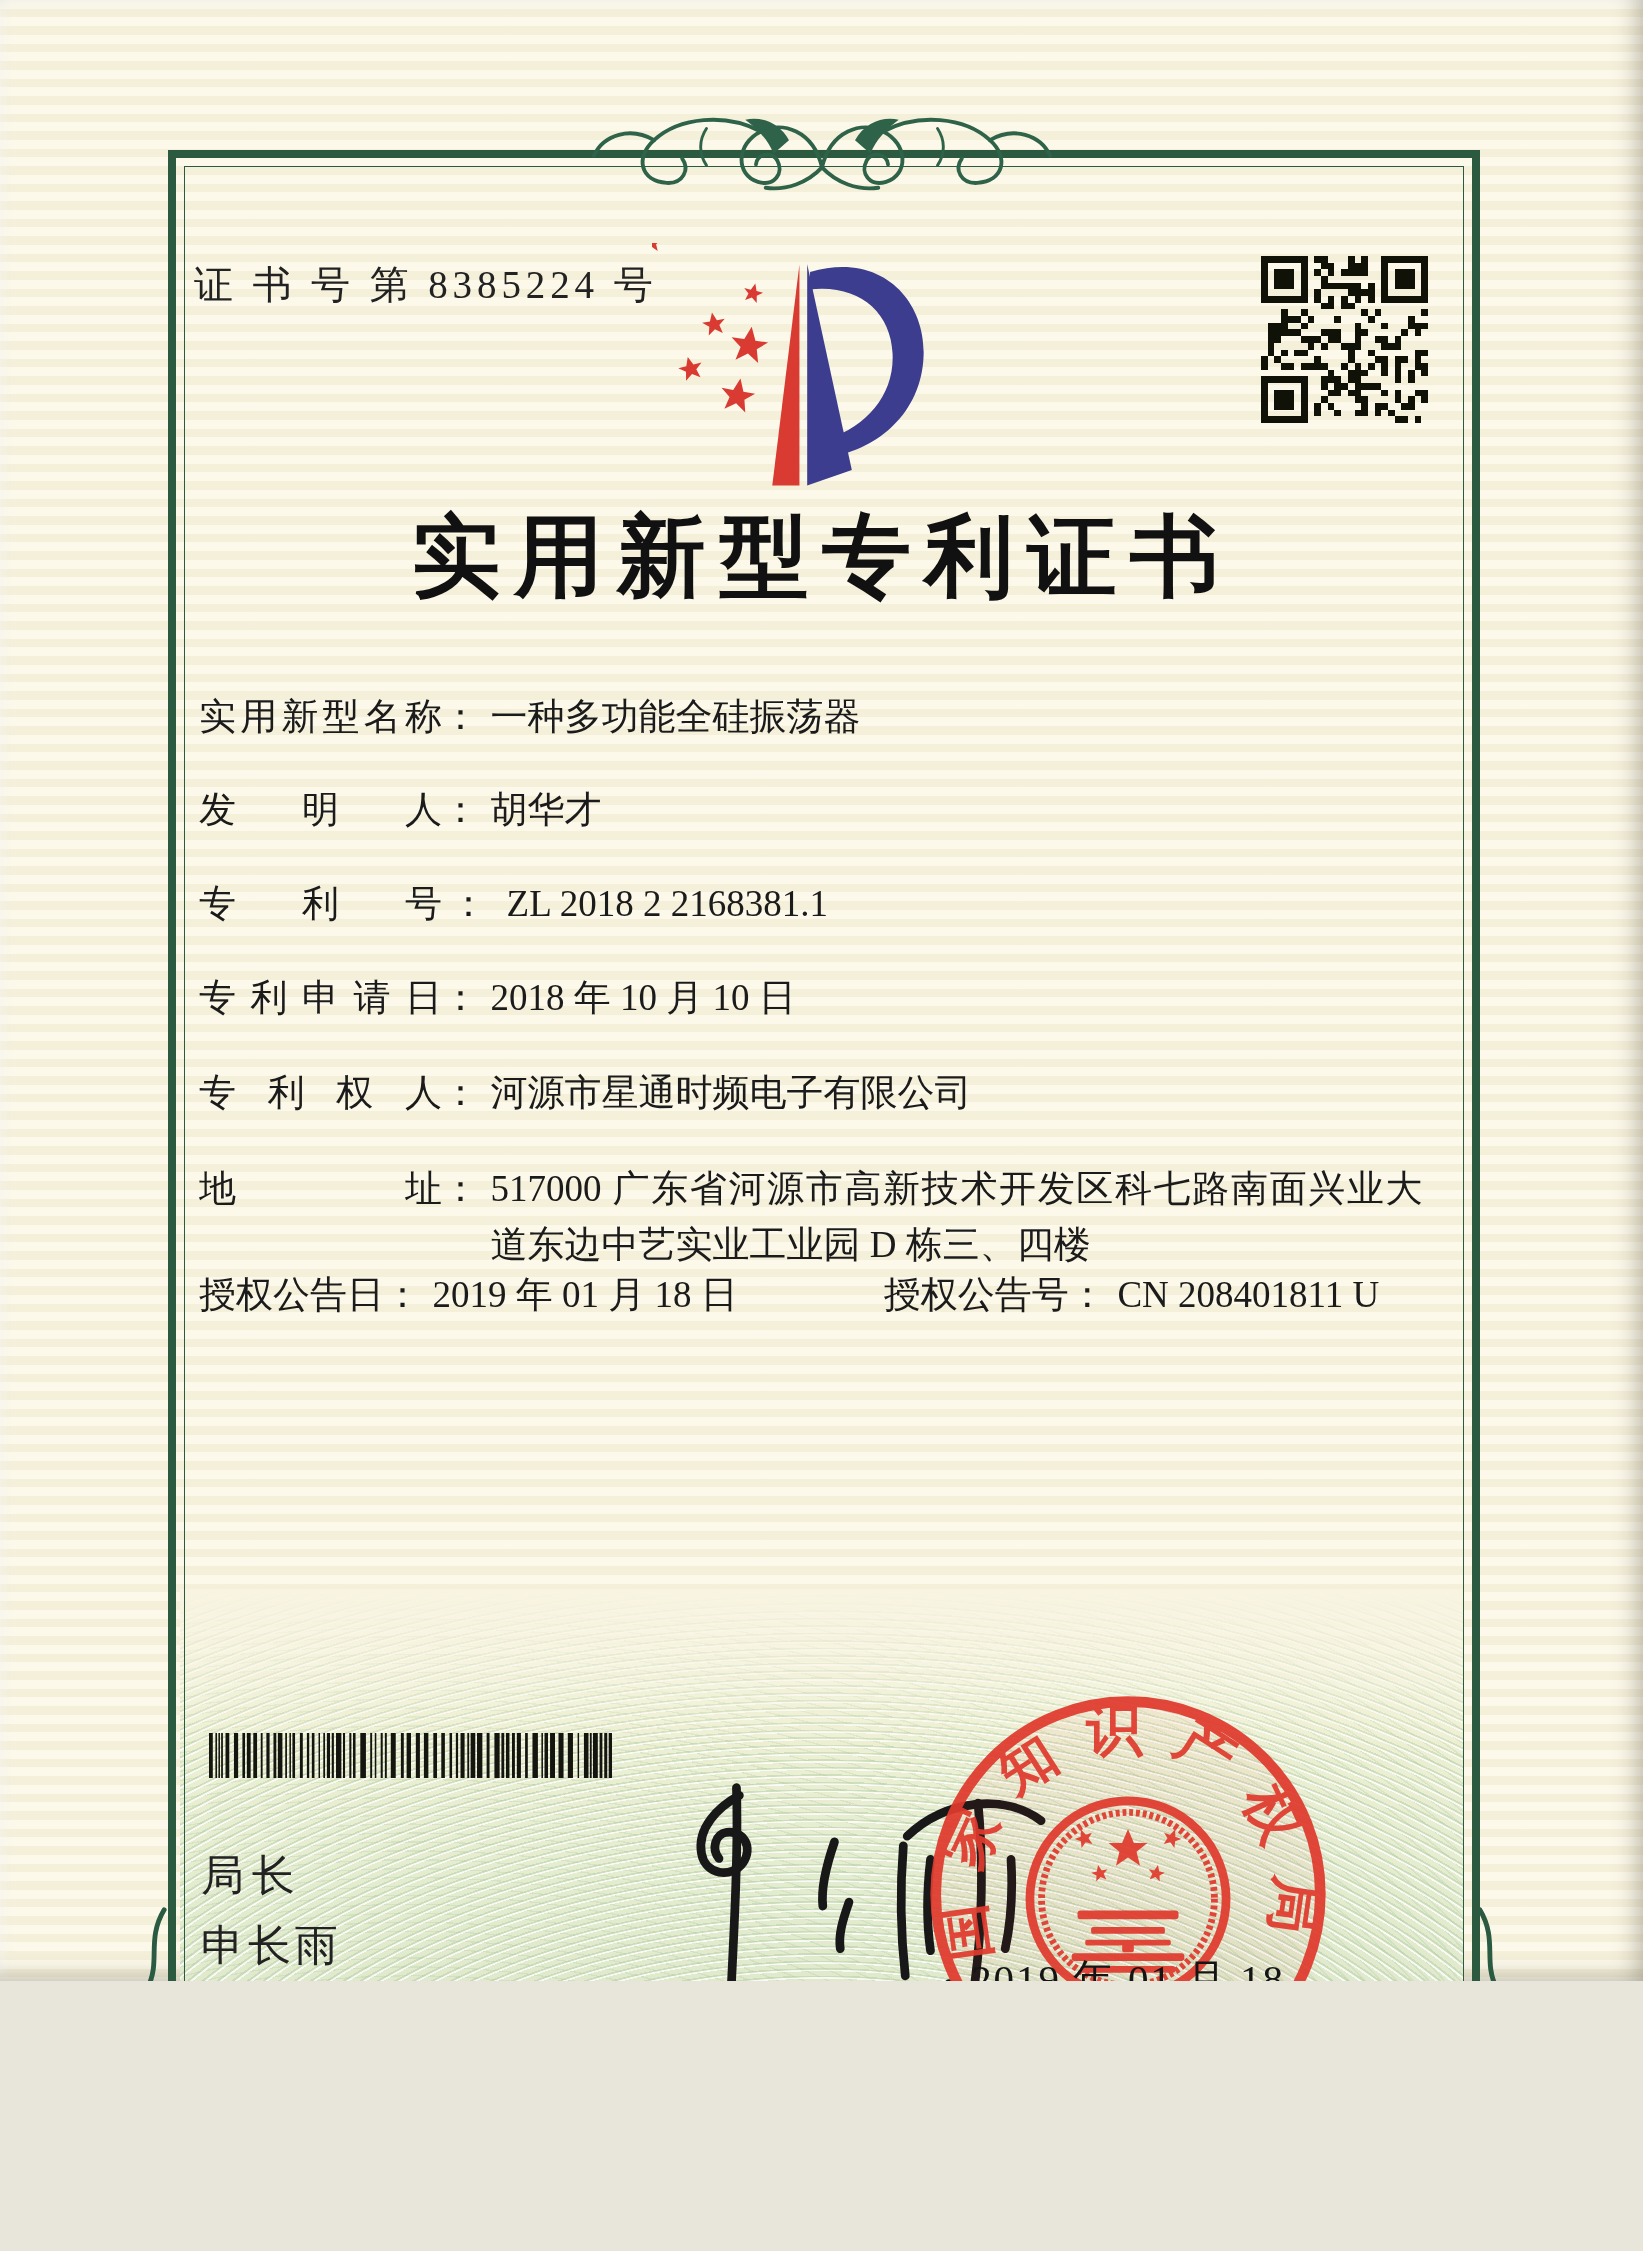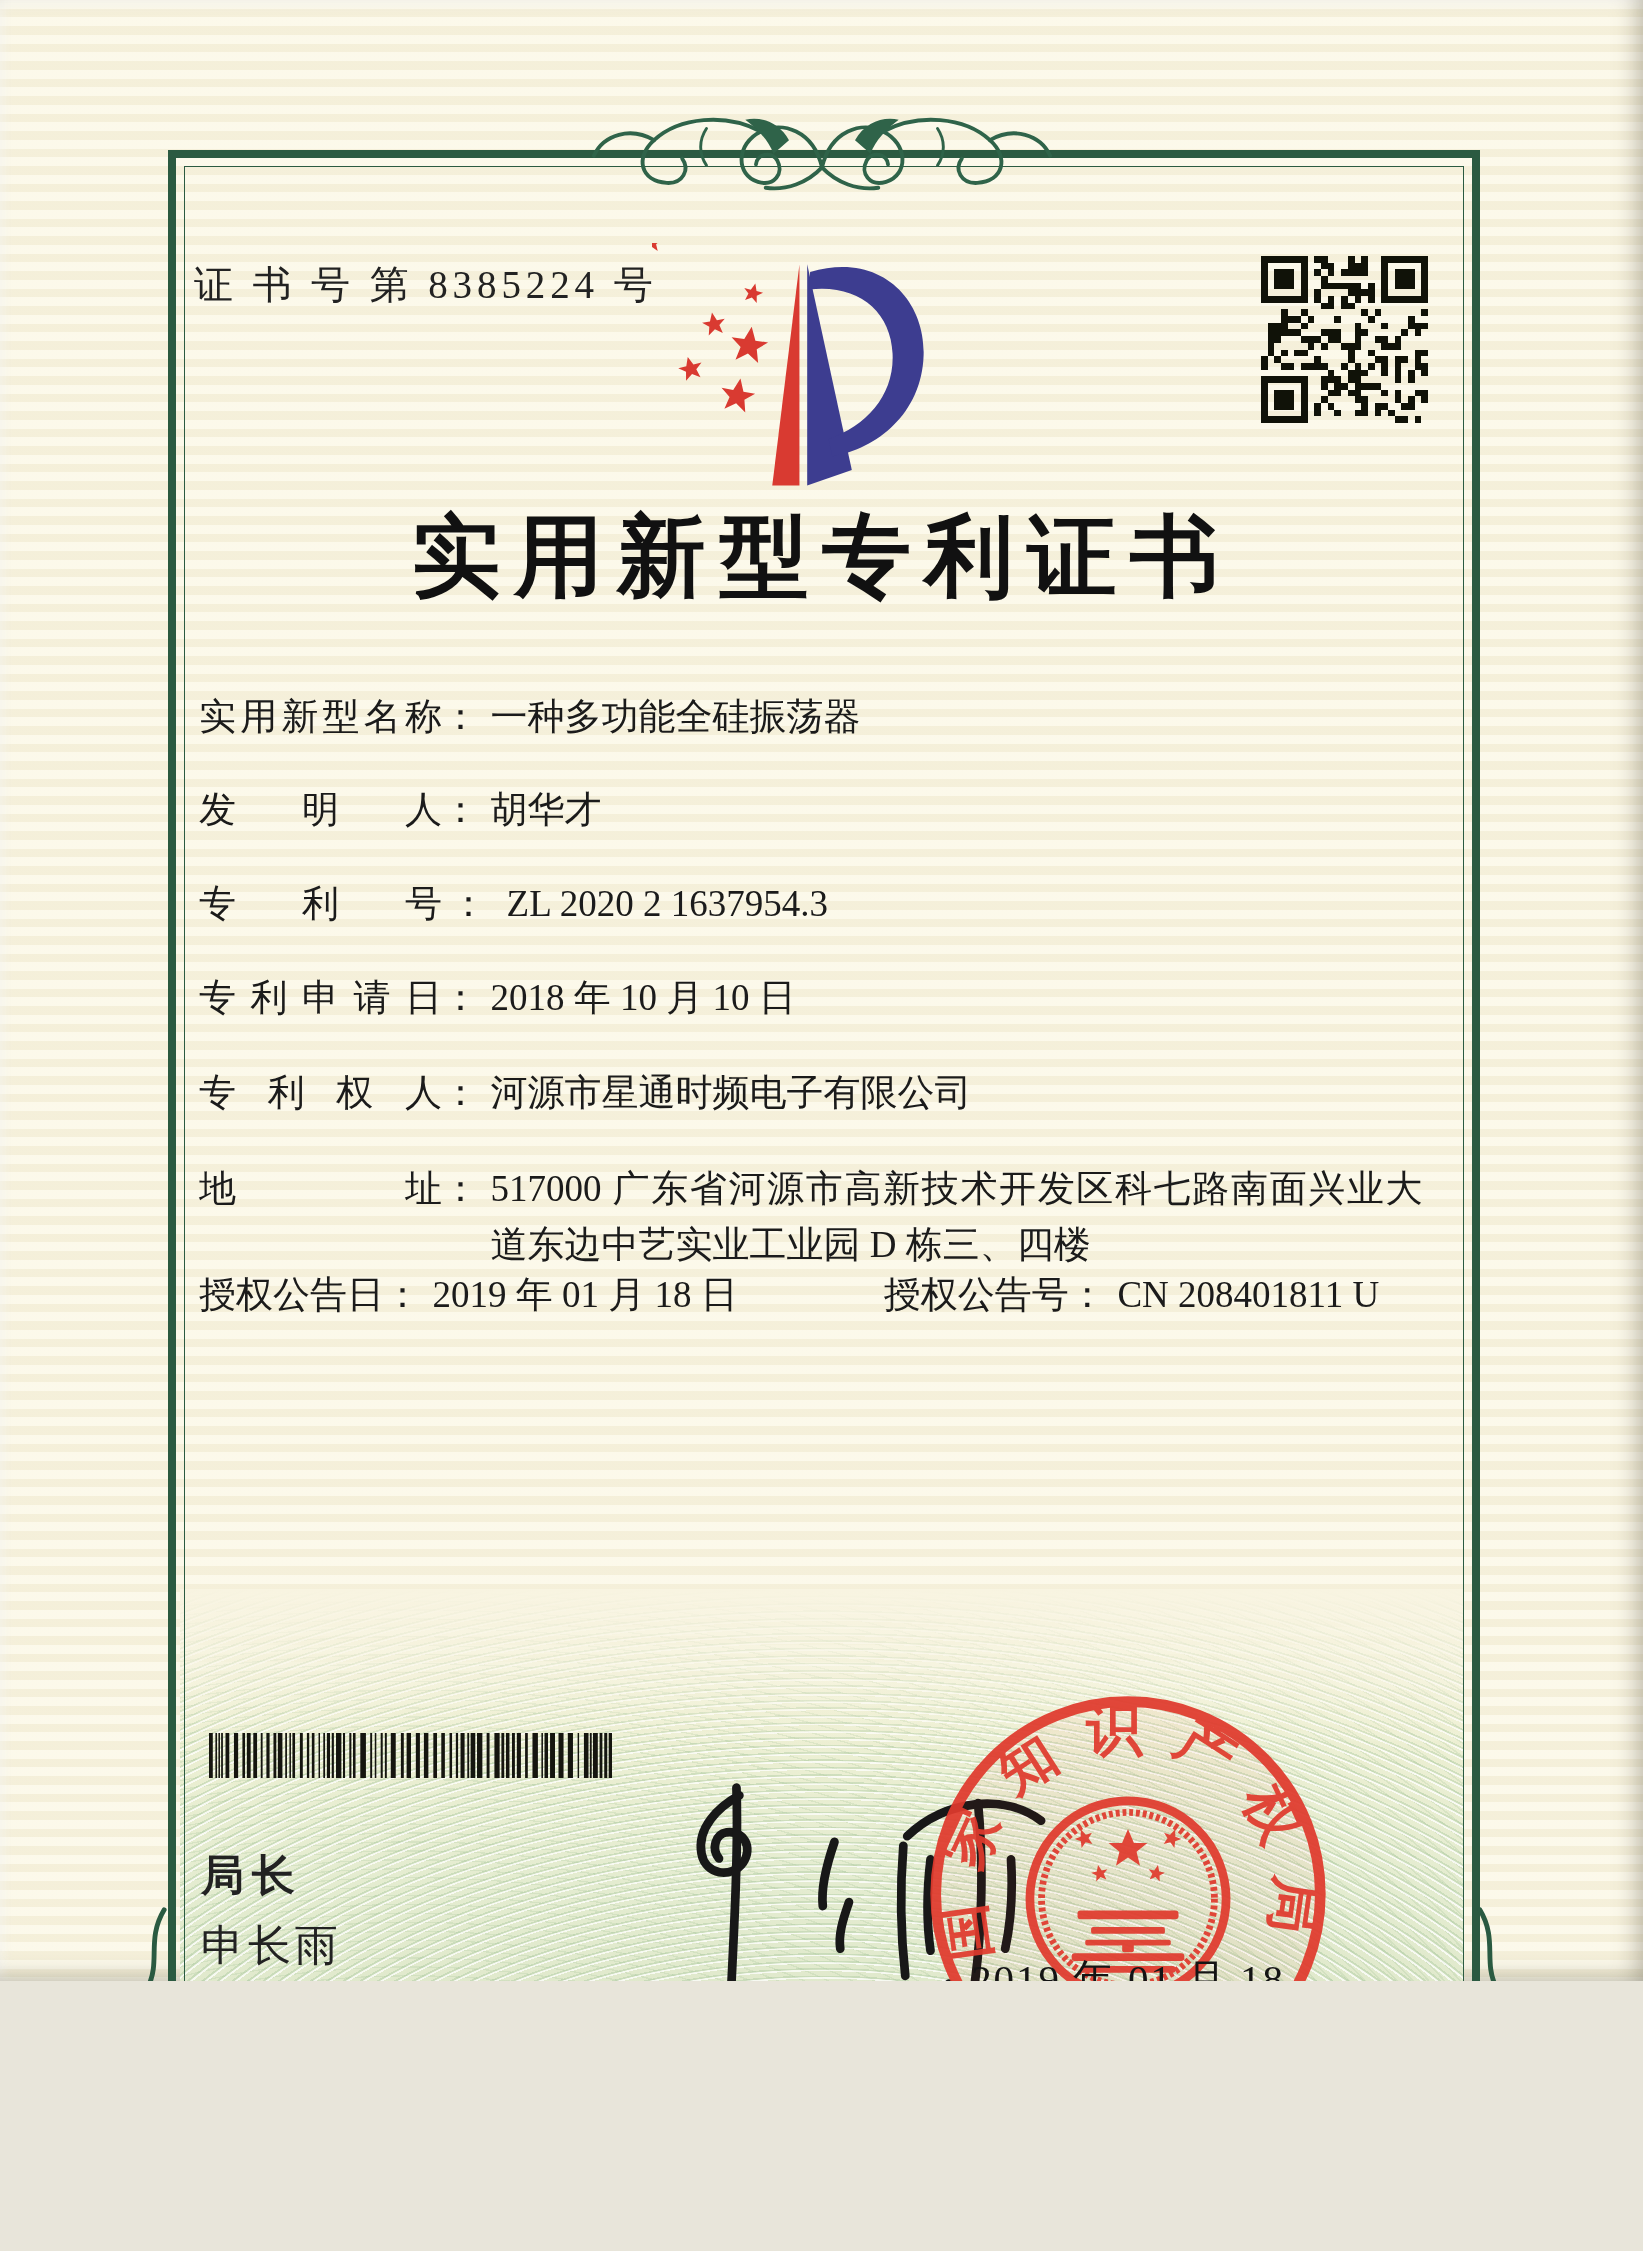--- a/index.html
+++ b/index.html
@@ -45,21 +45,21 @@
   .lbl{display:inline-block;width:243px;flex:0 0 243px;text-align:justify;text-align-last:justify;}
   .colon{flex:0 0 auto;margin-right:11.6px;}
   .val{flex:0 1 auto;max-width:932px;text-align:justify;}
   .r1{top:689px;} .r2{top:782px;} .r3{top:876px;gap:8px;} .r4{top:970px;}
   .r5{top:1065px;} .r6{top:1161px;} .r7{top:1267px;}
   .grant-gap{flex:0 0 146px;}
   .paras{left:199px;top:1326px;width:1257px;font-size:37px;line-height:1.58;text-align:justify;}
   .paras p{margin:0;text-indent:2em;}
   .barcode{left:209px;top:1733px;width:403px;height:45px;}
   .director-title{left:201px;top:1847px;font-size:43px;letter-spacing:7.8px;color:#222;
-    font-family:"Liberation Sans","DejaVu Sans",sans-serif;font-weight:700;}
+    font-family:"Liberation Sans","DejaVu Sans",sans-serif;font-weight:400;}
   .director-name{left:201px;top:1917px;font-size:43px;letter-spacing:3.9px;color:#222;
     font-family:"Liberation Sans","DejaVu Sans",sans-serif;font-weight:500;}
   .signature{left:621px;top:1776px;width:456px;height:262px;}
   .seal{left:925px;top:1691px;width:406px;height:406px;opacity:.93;}
   .seal-date{left:956px;top:1952px;width:344px;text-align:center;font-size:41px;color:#141414;
     letter-spacing:1.9px;z-index:5;}
   .pagination{left:537px;top:2071px;width:335px;text-align:center;font-size:34px;color:#222;}
   .footer-note{left:485px;top:2154px;width:398px;text-align:left;font-size:36px;
     letter-spacing:2.9px;color:#2a2a2a;}
   .logo{left:652px;top:243px;width:291px;height:260px;}
@@ -413,21 +413,21 @@
       <span class="val">一种多功能全硅振荡器</span>
   </div>
   <div class="abs row r2">
     <span class="lbl">发明人</span>
       <span class="colon">：</span>
       <span class="val">胡华才</span>
   </div>
   <div class="abs row r3">
     <span class="lbl">专利号</span>
       <span class="colon">：</span>
-      <span class="val">ZL 2020 2 1637954.3</span>
+      <span class="val">ZL 2018 2 2168381.1</span>
   </div>
   <div class="abs row r4">
     <span class="lbl">专利申请日</span>
       <span class="colon">：</span>
       <span class="val">2018 年 10 月 10 日</span>
   </div>
   <div class="abs row r5">
     <span class="lbl">专利权人</span>
       <span class="colon">：</span>
       <span class="val">河源市星通时频电子有限公司</span>

